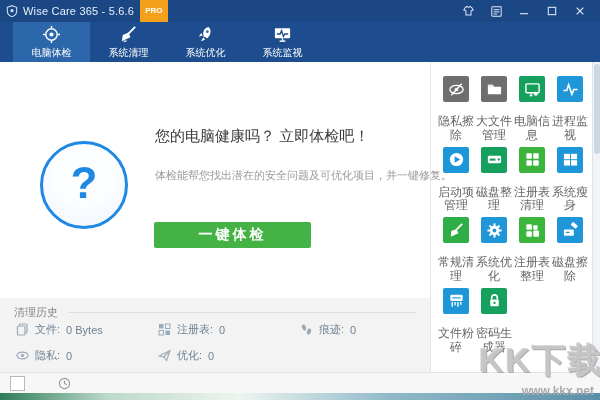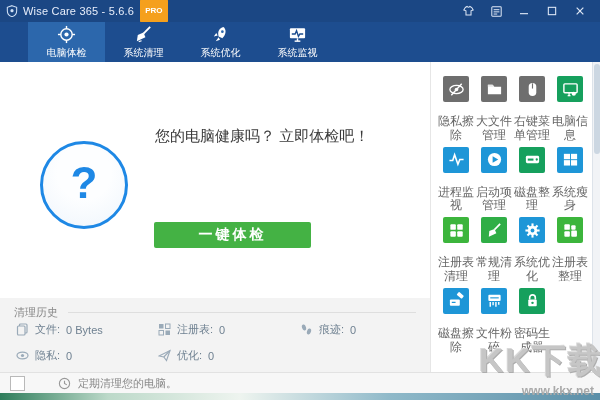--- a/index.html
+++ b/index.html
@@ -6,21 +6,21 @@
   *{box-sizing:border-box;font-family:"Liberation Sans","DejaVu Sans",sans-serif;}
   .screen{position:relative;width:600px;height:400px;background:#0c4a6e;overflow:hidden;box-shadow:0 0 4px rgba(0,0,0,.4);}
   
   .titlebar{position:absolute;left:0;top:0;width:600px;height:22px;background:#1b4784;display:flex;align-items:center;padding:0 6px;color:#e8eefb;}
   .titlebar .tlogo{margin-right:5px;display:flex;}
   .titlebar .wtitle{font-size:11px;letter-spacing:.2px;}
   .pro-badge{background:#f5a01d;color:#fff;font-size:8px;font-weight:bold;padding:7px 5px;border-radius:2px;margin-left:6px;line-height:1.2;}
   .tb-right{margin-left:auto;display:flex;align-items:center;gap:0;}
   .tb-btn{width:28px;height:22px;display:flex;align-items:center;justify-content:center;color:#dfe8f6;cursor:default;}
   
-  .nav{position:absolute;left:0;top:22px;width:600px;height:40px;background:#1d4d8f;display:flex;padding-left:28px;}
+  .nav{position:absolute;left:0;top:22px;width:600px;height:40px;background:#1d4d8f;display:flex;padding-left:13px;}
   .tab{width:77px;height:40px;display:flex;flex-direction:column;align-items:center;justify-content:center;gap:2px;color:#fff;}
   .tab.active{background:#2c67ac;}
   .tab .tab-label{font-size:10px;}
   
   .content{position:absolute;left:0;top:62px;width:600px;height:331px;background:#fff;}
   .qcircle{position:absolute;left:40px;top:79px;width:88px;height:88px;border:3px solid #1e88e5;border-radius:50%;background:radial-gradient(circle at 50% 35%,#fdfeff 40%,#eef5fc);display:flex;align-items:center;justify-content:center;}
   .qmark{color:#1e88e5;font-size:44px;font-weight:bold;line-height:1;margin-top:-4px;}
   .heading{position:absolute;left:155px;top:65px;font-size:15px;color:#3a3a3a;}
   .desc{position:absolute;left:155px;top:106px;font-size:11px;color:#9a9a9a;}
   .check-btn{position:absolute;left:154px;top:160px;width:157px;height:26px;background:#44b244;border:none;border-radius:2px;color:#fff;font-size:14px;font-weight:bold;letter-spacing:3px;display:flex;align-items:center;justify-content:center;}
@@ -144,20 +144,21 @@
       </span>
       <span class="tab-label">系统监视</span>
     </div>
   </div>
 
   <div class="content">
     <div class="qcircle">
       <span class="qmark">?</span>
     </div>
     <div class="heading">您的电脑健康吗？ 立即体检吧！</div>
+    <div class="desc">体检能帮您找出潜在的安全问题及可优化项目，并一键修复。</div>
     <button class="check-btn">一键体检</button>
     <div class="vdivider"></div>
 
     <div class="tools">
 
       <div class="cell">
         <div class="tile" style="background-color: rgb(110, 110, 110);">
           <svg width="17" height="17" viewBox="0 0 18 18">
               <ellipse cx="9" cy="9" rx="7" ry="4.3" fill="none" stroke="#fff" stroke-width="1.4"></ellipse>
               <circle cx="9" cy="9" r="1.9" fill="#fff"></circle>
@@ -170,29 +171,20 @@
       <div class="cell">
         <div class="tile" style="background-color: rgb(110, 110, 110);">
           <svg width="17" height="17" viewBox="0 0 18 18">
               <path d="M2 4 h5 l1.8 2 H16 v8 H2 Z" fill="#fff"></path>
               <path d="M2 4 h5 l1.8 2 H2 Z" fill="#e8e8e8"></path>
             </svg>
         </div>
         <div class="tlabel">大文件管理</div>
       </div>
 
-      <div class="cell">
-        <div class="tile" style="background-color: rgb(110, 110, 110);">
-          <svg width="17" height="17" viewBox="0 0 18 18">
-              <rect x="5" y="2" width="8" height="14" rx="4" fill="#fff"></rect>
-              <line x1="9" y1="2.5" x2="9" y2="8" stroke="#6e6e6e" stroke-width="1.2"></line>
-            </svg>
-        </div>
-        <div class="tlabel">右键菜单管理</div>
-      </div>
 
       <div class="cell">
         <div class="tile" style="background-color: rgb(22, 160, 93);">
           <svg width="17" height="17" viewBox="0 0 18 18">
               <rect x="2" y="3" width="14" height="9.5" rx="1" fill="none" stroke="#fff" stroke-width="1.5"></rect>
               <circle cx="12.5" cy="13.5" r="2.2" fill="#fff"></circle>
               <line x1="6" y1="15.5" x2="9" y2="15.5" stroke="#fff" stroke-width="1.4"></line>
               <line x1="7.5" y1="12.5" x2="7.5" y2="15.5" stroke="#fff" stroke-width="1.4"></line>
             </svg>
         </div>
@@ -223,41 +215,41 @@
           <svg width="17" height="17" viewBox="0 0 18 18">
               <rect x="2" y="5" width="14" height="8" rx="1.5" fill="#fff"></rect>
               <rect x="4" y="8" width="6" height="2.2" fill="#16a05d"></rect>
               <circle cx="13.5" cy="9" r="1.2" fill="#16a05d"></circle>
             </svg>
         </div>
         <div class="tlabel">磁盘整理</div>
       </div>
 
       <div class="cell">
+        <div class="tile" style="background-color: rgb(60, 181, 60);">
+          <svg width="17" height="17" viewBox="0 0 18 18">
+              <rect x="2.5" y="2.5" width="5.8" height="5.8" rx="1" fill="#fff"></rect>
+              <rect x="9.8" y="2.5" width="5.8" height="5.8" rx="1" fill="#fff"></rect>
+              <rect x="2.5" y="9.8" width="5.8" height="5.8" rx="1" fill="#fff"></rect>
+              <rect x="9.8" y="9.8" width="5.8" height="5.8" rx="1" fill="#fff"></rect>
+            </svg>
+        </div>
+        <div class="tlabel">注册表清理</div>
+      </div>
+
+      <div class="cell">
         <div class="tile" style="background-color: rgb(30, 150, 215);">
           <svg width="17" height="17" viewBox="0 0 18 18">
               <rect x="2" y="3" width="6.5" height="5.7" fill="#fff"></rect>
               <rect x="9.5" y="3" width="6.5" height="5.7" fill="#fff"></rect>
               <rect x="2" y="9.7" width="6.5" height="5.7" fill="#fff"></rect>
               <rect x="9.5" y="9.7" width="6.5" height="5.7" fill="#fff"></rect>
             </svg>
         </div>
         <div class="tlabel">系统瘦身</div>
-      </div>
-
-      <div class="cell">
-        <div class="tile" style="background-color: rgb(60, 181, 60);">
-          <svg width="17" height="17" viewBox="0 0 18 18">
-              <rect x="2.5" y="2.5" width="5.8" height="5.8" rx="1" fill="#fff"></rect>
-              <rect x="9.8" y="2.5" width="5.8" height="5.8" rx="1" fill="#fff"></rect>
-              <rect x="2.5" y="9.8" width="5.8" height="5.8" rx="1" fill="#fff"></rect>
-              <rect x="9.8" y="9.8" width="5.8" height="5.8" rx="1" fill="#fff"></rect>
-            </svg>
-        </div>
-        <div class="tlabel">注册表清理</div>
       </div>
 
       <div class="cell">
         <div class="tile" style="background-color: rgb(47, 174, 70);">
           <svg width="17" height="17" viewBox="0 0 18 18">
               <line x1="15" y1="2" x2="9" y2="8" stroke="#fff" stroke-width="1.8"></line>
               <polygon points="9,7.5 3.5,9.5 3,15.5 11,12" fill="#fff"></polygon>
             </svg>
         </div>
         <div class="tlabel">常规清理</div>
@@ -394,21 +386,20 @@
 
   <div class="footer">
     <div class="toggle">
       <div class="knob"></div>
       <div class="tbody">OFF</div>
     </div>
     <svg width="13" height="13" viewBox="0 0 14 14">
         <circle cx="7" cy="7" r="5.5" fill="none" stroke="#999" stroke-width="1.2"></circle>
         <polyline points="7,4 7,7 9.5,8.5" fill="none" stroke="#999" stroke-width="1.2"></polyline>
       </svg>
-    <span class="ftext">定期清理您的电脑。</span>
   </div>
 
   <div class="desktop-strip"></div>
 
   <div class="watermark">KK下载</div>
   <div class="watermark-url">www.kkx.net</div>
 
 </div>
 
 </body></html>

